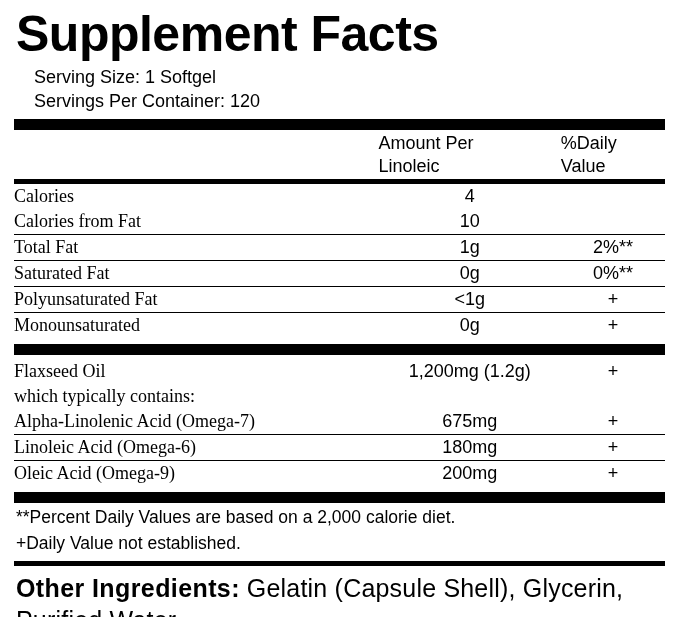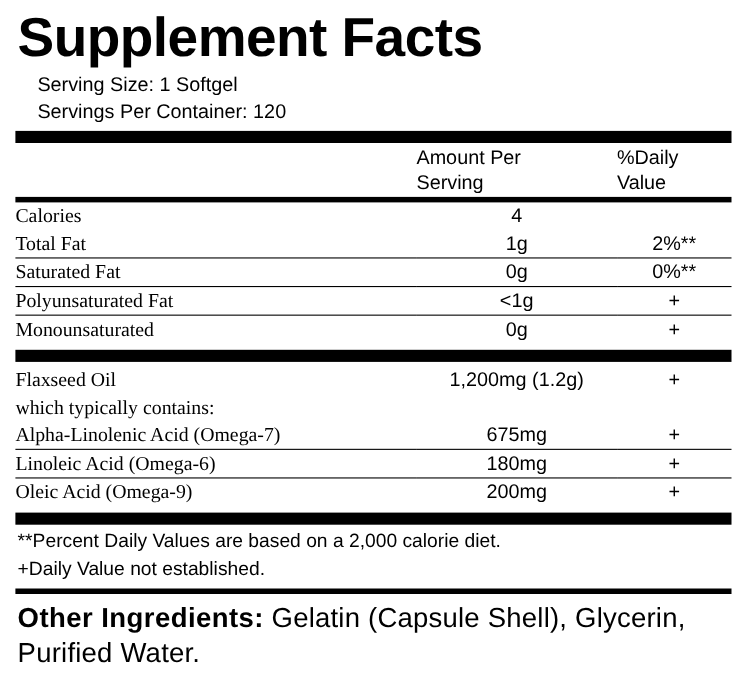--- a/index.html
+++ b/index.html
@@ -99,40 +99,45 @@
   <div class="serving-line">Servings Per Container: 120</div>
 
   <div class="rule-thick"></div>
 
   <table class="facts">
     <tbody>
         <tr class="hdr-row">
       <td class="col-name"></td>
       <td class="col-amt hdr-amt">
         <div>Amount Per</div>
-        <div>Serving</div>
+        <div>Linoleic</div>
       </td>
       <td class="col-dv hdr-dv">
         <div>%Daily</div>
         <div>Value</div>
       </td>
     </tr>
   </tbody>
     </table>
 
   <div class="rule-med"></div>
 
   <table class="facts">
     <tbody>
       <tr>
         <td class="col-name">Calories</td>
         <td class="col-amt">4</td>
         <td class="col-dv"></td>
       </tr>
       <tr class="row-sep">
+        <td class="col-name indent1">Calories from Fat</td>
+        <td class="col-amt">10</td>
+        <td class="col-dv"></td>
+      </tr>
+      <tr class="row-sep">
         <td class="col-name">Total Fat</td>
         <td class="col-amt">1g</td>
         <td class="col-dv nowrap">2%**</td>
       </tr>
       <tr class="row-sep">
         <td class="col-name indent1">Saturated Fat</td>
         <td class="col-amt">0g</td>
         <td class="col-dv nowrap">0%**</td>
       </tr>
       <tr class="row-sep">

